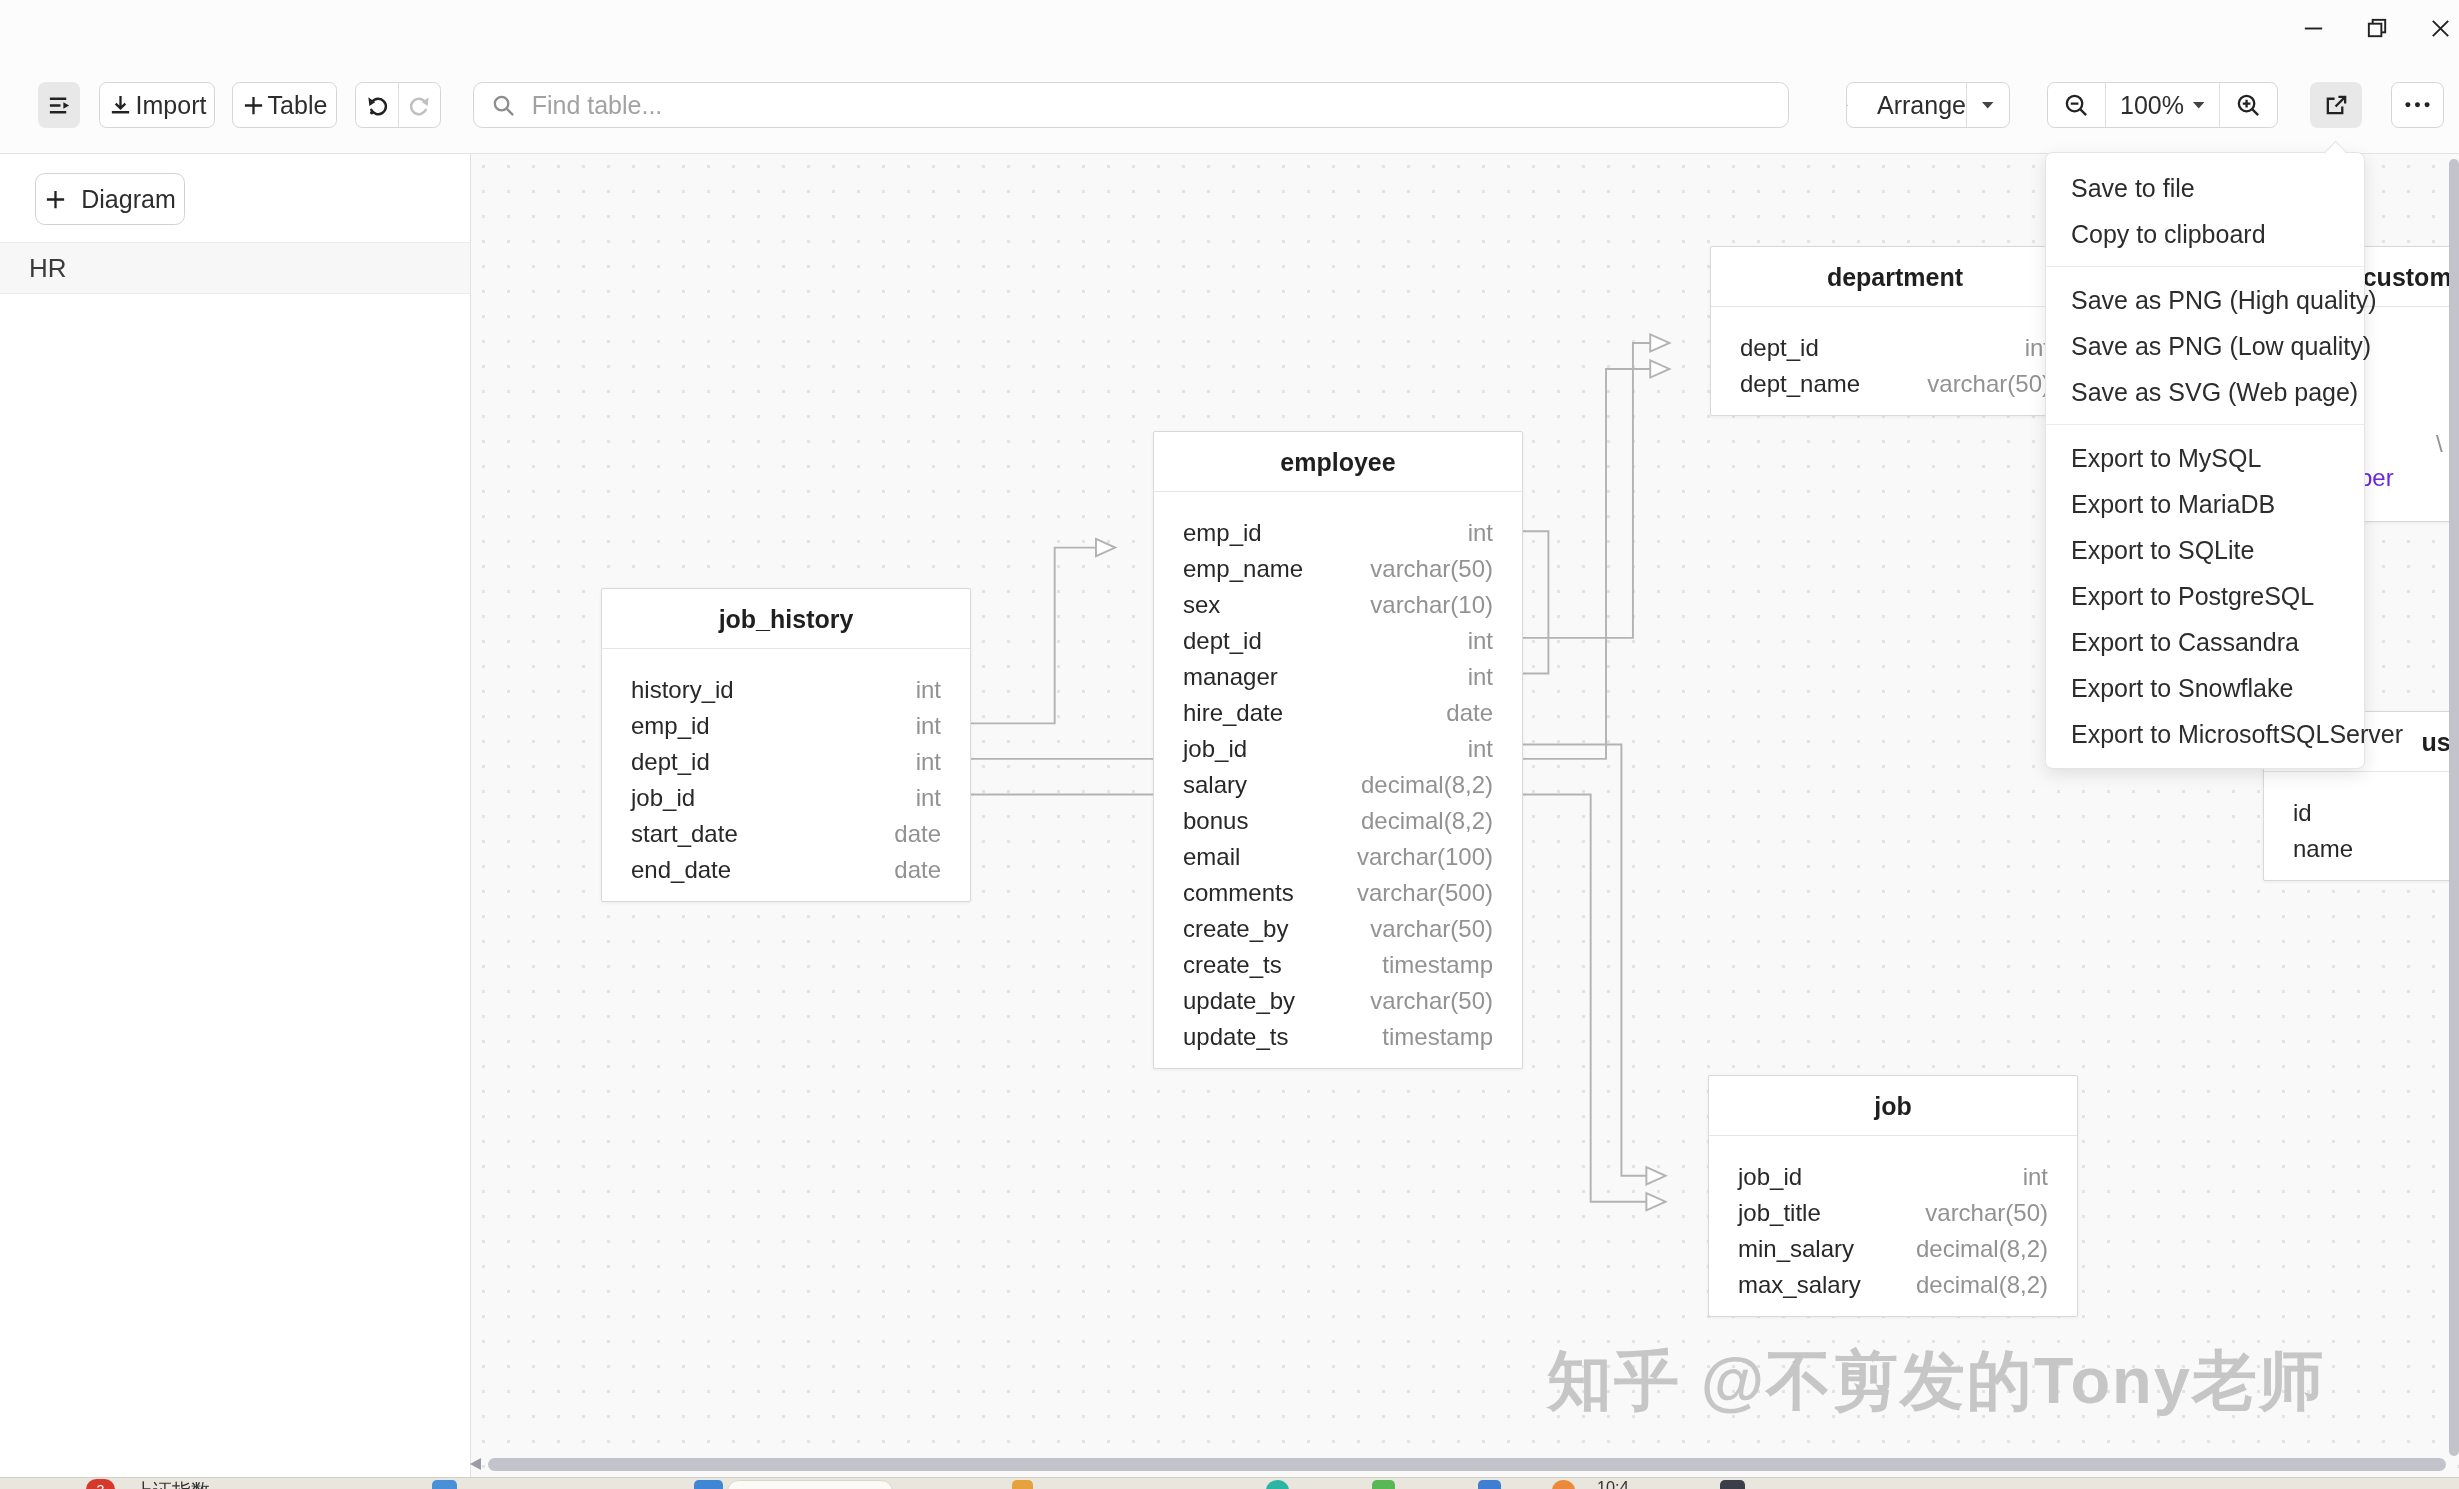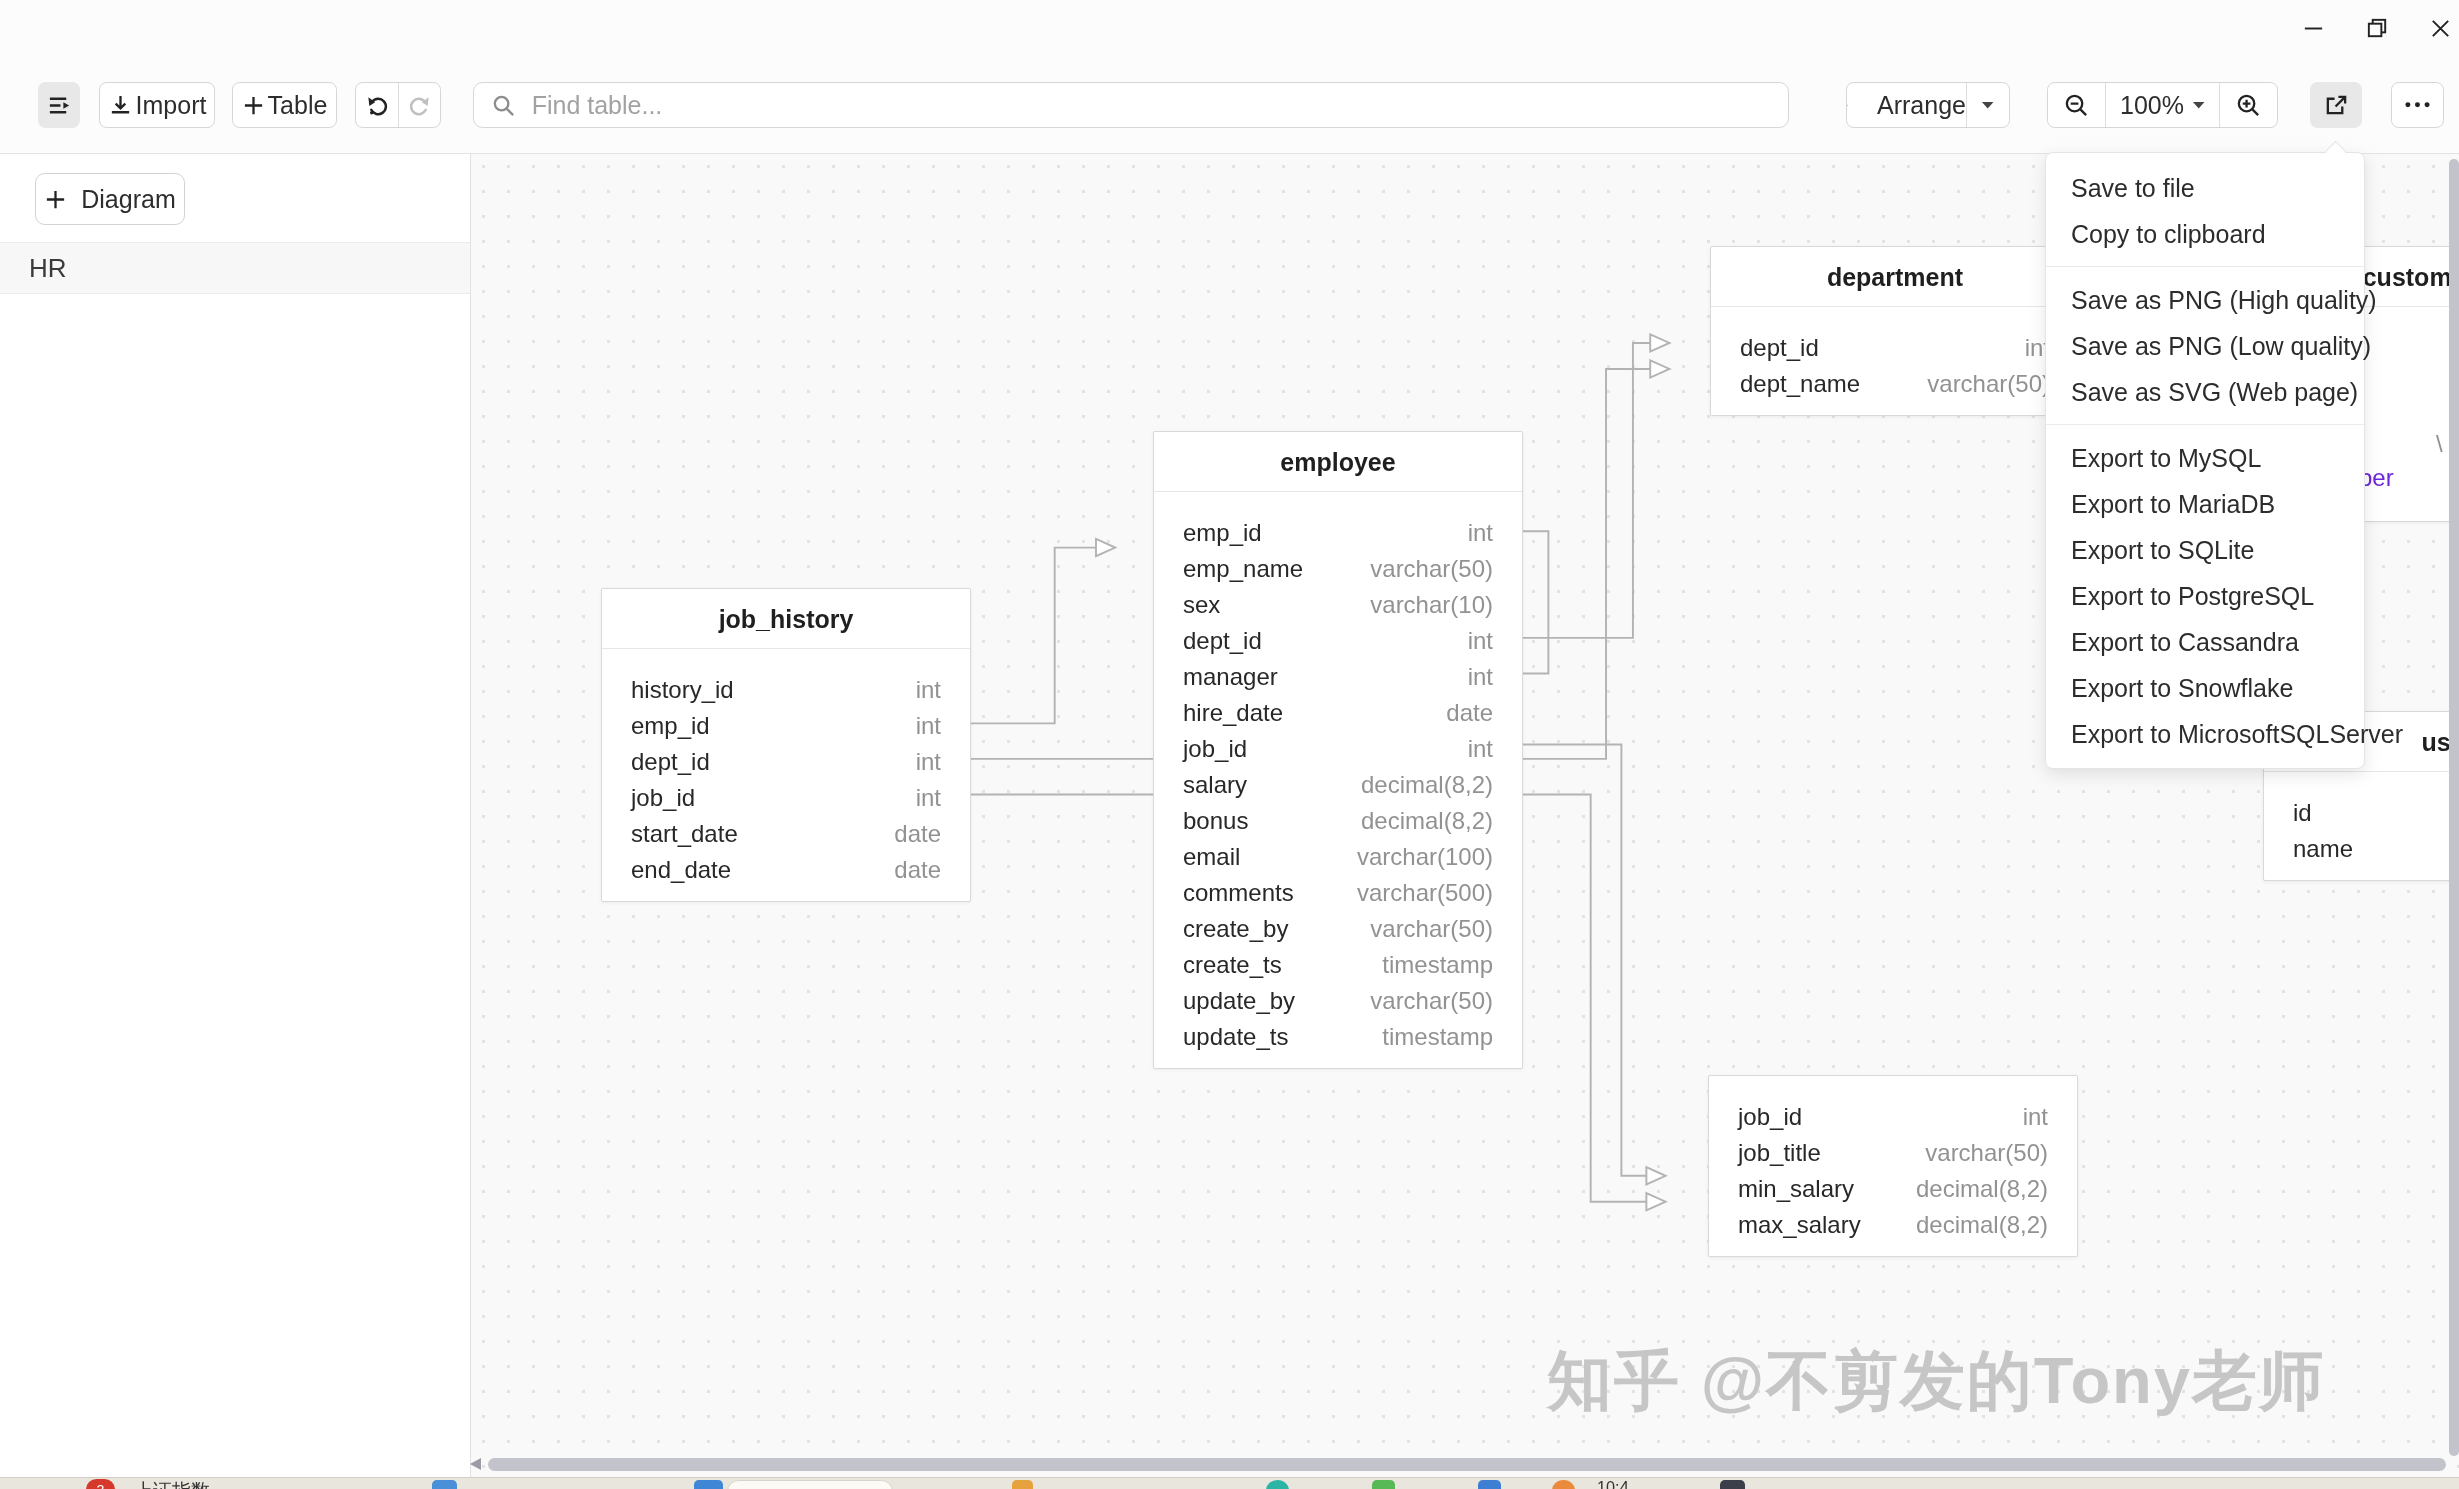--- a/index.html
+++ b/index.html
@@ -341,20 +341,21 @@
           <span class="fname">dept_id</span>
           <span class="ftype">int</span>
         </div>
         <div class="tbl-row">
           <span class="fname">dept_name</span>
           <span class="ftype">varchar(50)</span>
         </div>
       </div>
     </div>
     <div class="dbtable" style="left: 1672px; top: 1075px; width: 370px;">
+      <div class="tbl-h">job</div>
       <div class="tbl-b">
         <div class="tbl-row">
           <span class="fname">job_id</span>
           <span class="ftype">int</span>
         </div>
         <div class="tbl-row">
           <span class="fname">job_title</span>
           <span class="ftype">varchar(50)</span>
         </div>
         <div class="tbl-row">

